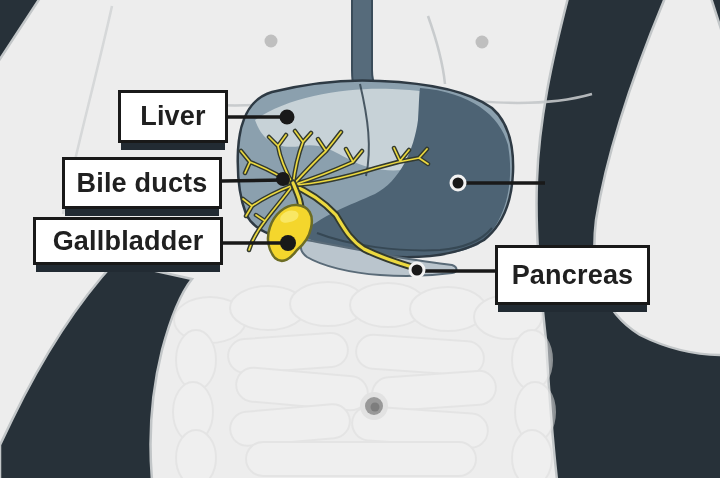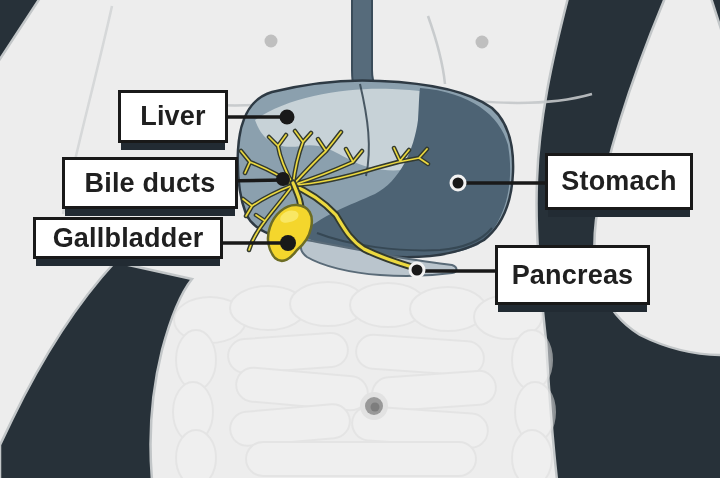--- a/index.html
+++ b/index.html
@@ -38,22 +38,22 @@
   .label-box{
     position:absolute;display:flex;align-items:center;justify-content:center;
     background:var(--label-bg,#fff);
     border:3px solid var(--label-border,#191919);
     box-shadow:0 10px 0 -3px #222b33;
     box-sizing:border-box;
     color:var(--label-text,#202020);
     font-size:27px;font-weight:600;letter-spacing:.2px;white-space:nowrap;
   }
   .lb-liver   {left:118px;top:90px; width:110px;height:53px;}
-  .lb-bile    {left:62px; top:157px;width:176px;height:52px;}
-  .lb-gall    {left:33px; top:217px;width:190px;height:42px;}
+  .lb-bile    {left:62px; top:157px;width:160px;height:52px;}
+  .lb-gall    {left:33px; top:217px;width:190px;height:48px;}
   .lb-stomach {left:545px;top:153px;width:148px;height:57px;}
   .lb-pancreas{left:495px;top:245px;width:155px;height:60px;}
 </style>
 </head>
 <body>
 
 <div class="stage">
 
   <svg width="720" height="478" viewBox="0 0 720 478">
 
@@ -191,20 +191,17 @@
 
   <div class="label-box lb-liver">
     <span>Liver</span>
   </div>
   <div class="label-box lb-bile">
     <span>Bile ducts</span>
   </div>
   <div class="label-box lb-gall">
     <span>Gallbladder</span>
   </div>
-  <div class="label-box lb-stomach">
-    <span>Stomach</span>
-  </div>
   <div class="label-box lb-pancreas">
     <span>Pancreas</span>
   </div>
 
 </div>
 
 </body></html>

